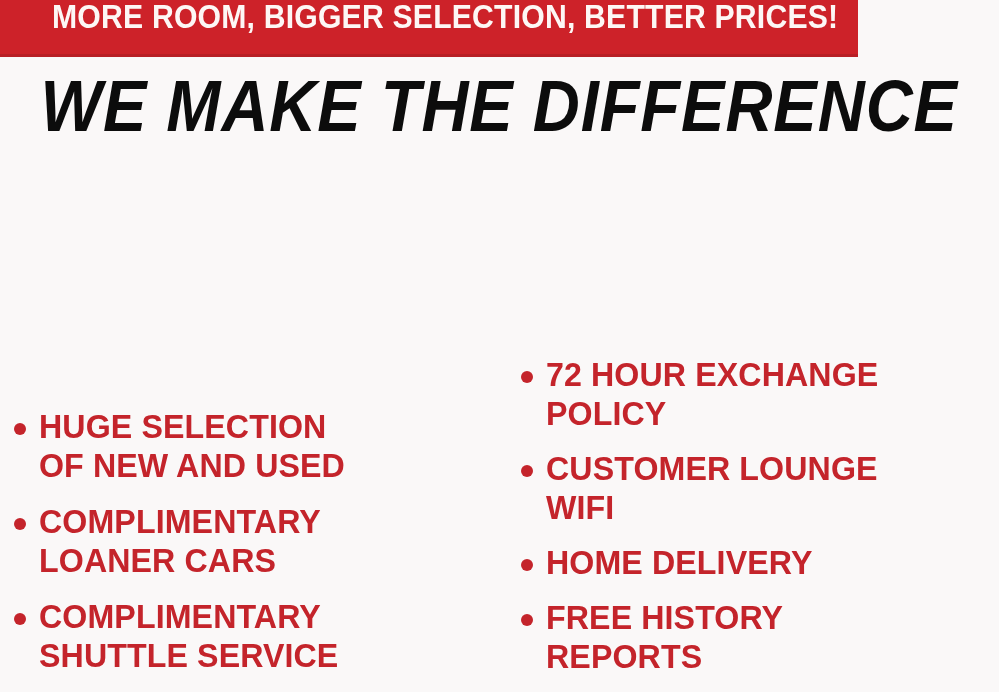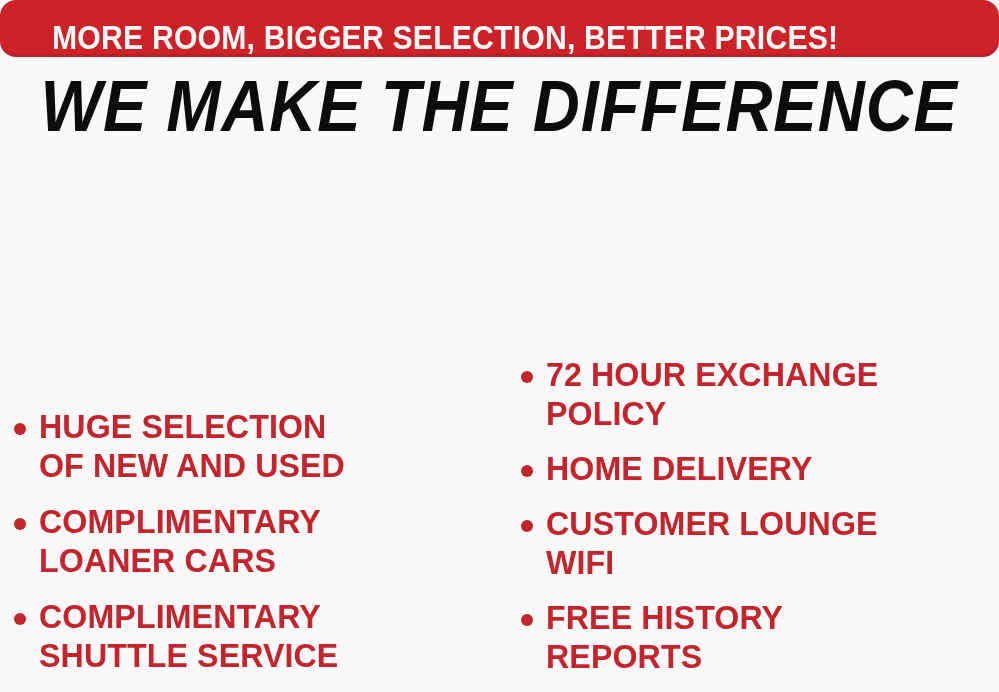--- a/index.html
+++ b/index.html
@@ -14,28 +14,27 @@
     font-family: "Liberation Sans", sans-serif;
     overflow: hidden;
     position: relative;
   }
 
   
   .banner {
     position: absolute;
     left: 0;
     top: 0;
-    width: 999px;
+    width: 858px;
     height: 57px;
     background: #cd2229;
     border-bottom: 3px solid #b81f26;
     box-sizing: border-box;
     display: flex;
-    align-items: flex-end;
-    border-radius: 16px;
+    align-items: flex-start;
   }
   .banner-text {
     color: #fdf7f5;
     font-family: "Liberation Sans", sans-serif;
     font-weight: 700;
     font-size: 33px;
     line-height: 1;
     letter-spacing: 0.2px;
     transform: scaleX(0.915);
     transform-origin: left center;
@@ -152,28 +151,28 @@
       <div class="bullet-item">
         <span class="dot"></span>
         <span class="bullet-text">
           <span class="ln">72 HOUR EXCHANGE</span>
           <span class="ln">POLICY</span>
         </span>
       </div>
       <div class="bullet-item">
         <span class="dot"></span>
         <span class="bullet-text">
-          <span class="ln">HOME DELIVERY</span>
+          <span class="ln">CUSTOMER LOUNGE</span>
+          <span class="ln">WIFI</span>
         </span>
       </div>
       <div class="bullet-item">
         <span class="dot"></span>
         <span class="bullet-text">
-          <span class="ln">CUSTOMER LOUNGE</span>
-          <span class="ln">WIFI</span>
+          <span class="ln">HOME DELIVERY</span>
         </span>
       </div>
       <div class="bullet-item">
         <span class="dot"></span>
         <span class="bullet-text">
           <span class="ln">FREE HISTORY</span>
           <span class="ln">REPORTS</span>
         </span>
       </div>
     </div>

